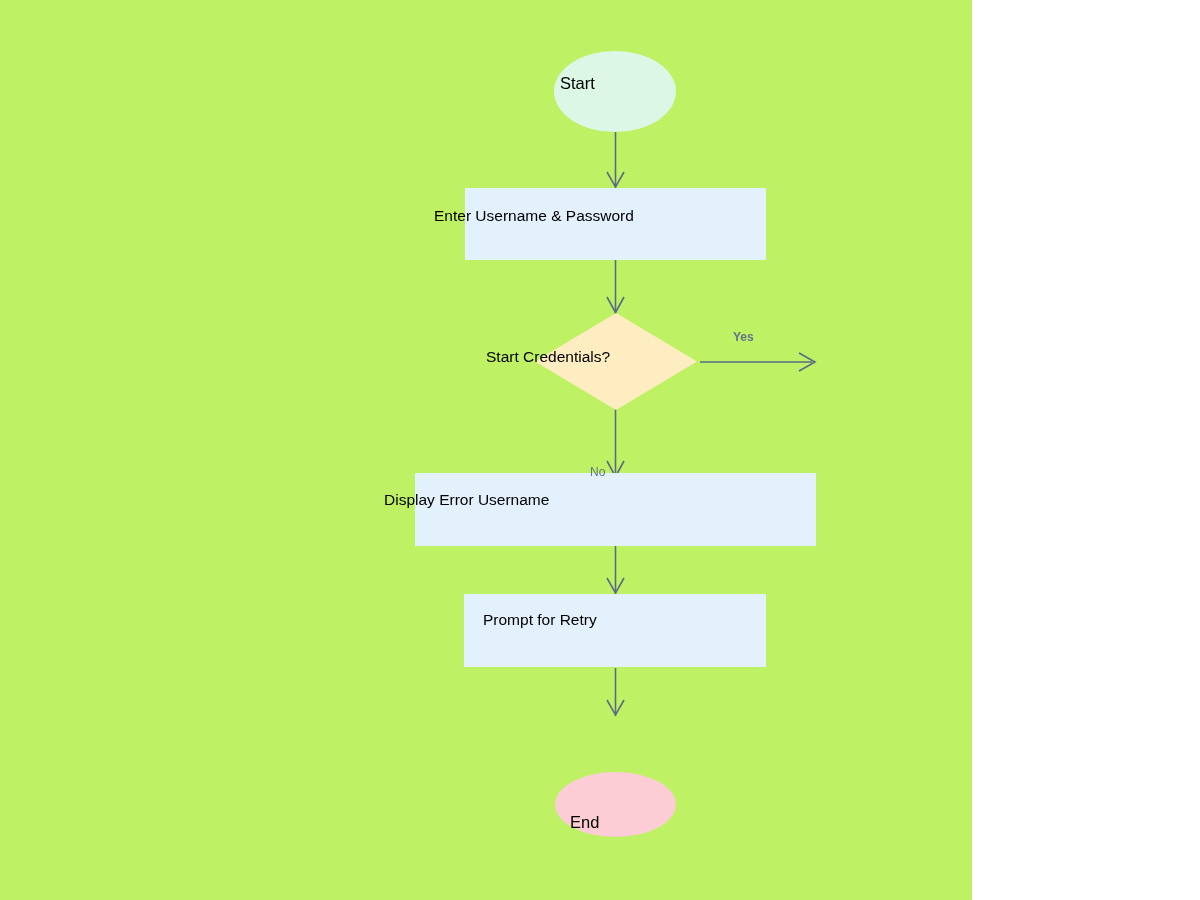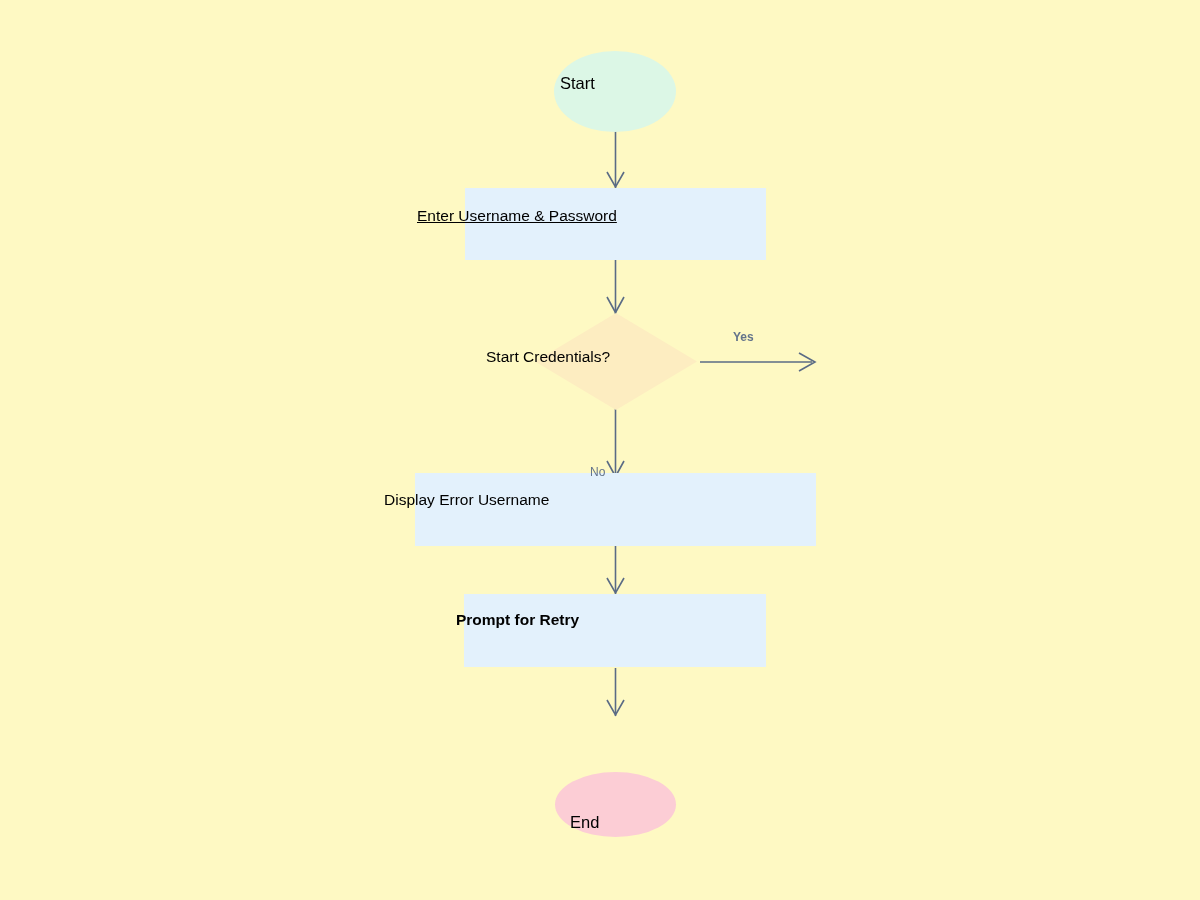--- a/index.html
+++ b/index.html
@@ -8,23 +8,23 @@
     background: #ffffff;
   }
   body {
     width: 1200px;
     height: 900px;
     font-family: "Liberation Sans", sans-serif;
     overflow: hidden;
   }
   #flowchart-canvas {
     position: relative;
-    width: 1200px;
+    width: 972px;
     height: 900px;
-    background: #fef9c3;
+    background: #bef264;
   }
   #edge-layer {
     position: absolute;
     left: 0;
     top: 0;
     width: 1200px;
     height: 900px;
     pointer-events: none;
   }
   .node {
@@ -107,30 +107,30 @@
         <path d="M 607 700 L 615.5 715 L 624 700"></path>
       </g>
 
     </g>
   </svg>
 
   <div class="node node-terminal-start" style="left:554px; top:51px; width:122px; height:81px;"></div>
   <div class="node-label node-label-lg" style="left:560px; top:75px;">Start</div>
 
   <div class="node node-process" style="left:465px; top:188px; width:301px; height:72px;"></div>
-  <div class="node-label" style="left:417px; top:208px;text-decoration:underline;">Enter Username &amp; Password</div>
+  <div class="node-label" style="left:434px; top:208px;">Enter Username &amp; Password</div>
 
   <div class="node-decision-shape" style="left:535px; top:313px; width:162px; height:97px;"></div>
   <div class="node-label" style="left:486px; top:349px;">Start Credentials?</div>
 
   <div class="node node-process" style="left:415px; top:473px; width:401px; height:73px;"></div>
   <div class="node-label" style="left:384px; top:492px;">Display Error Username</div>
 
   <div class="node node-process" style="left:464px; top:594px; width:302px; height:73px;"></div>
-  <div class="node-label" style="left:456px; top:612px;font-weight:bold;">Prompt for Retry</div>
+  <div class="node-label" style="left:483px; top:612px;">Prompt for Retry</div>
 
   <div class="node node-terminal-end" style="left:555px; top:772px; width:121px; height:65px;"></div>
   <div class="node-label node-label-lg" style="left:570px; top:786px;margin-top:28px;">End</div>
 
   <div class="edge-label" style="left:733px; top:331px;font-weight:bold;">Yes</div>
 
   <div class="edge-label" style="left:590px; top:421px;margin-top:45px;">No</div>
 
 </div>
 

